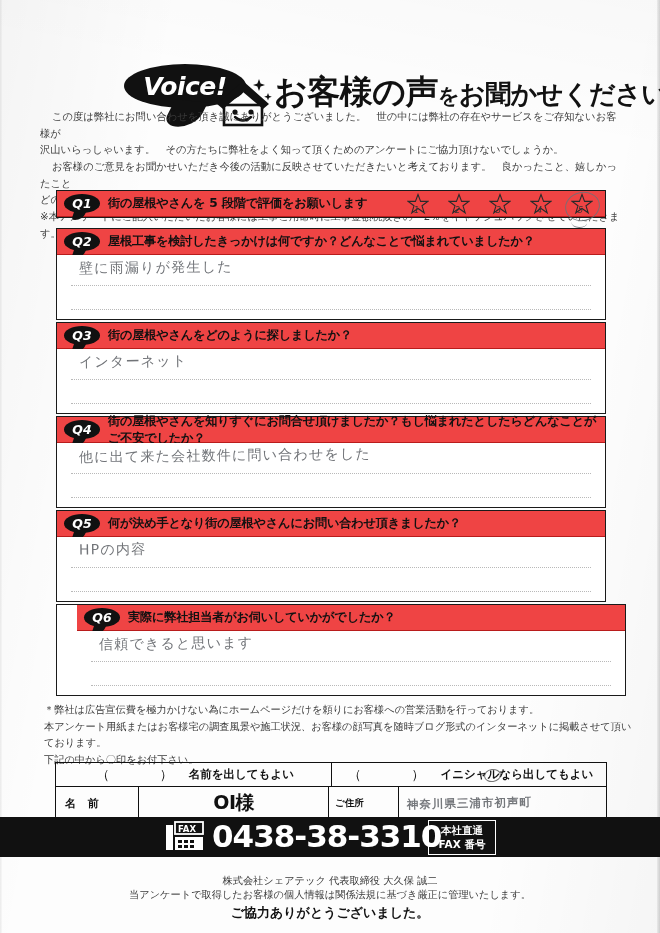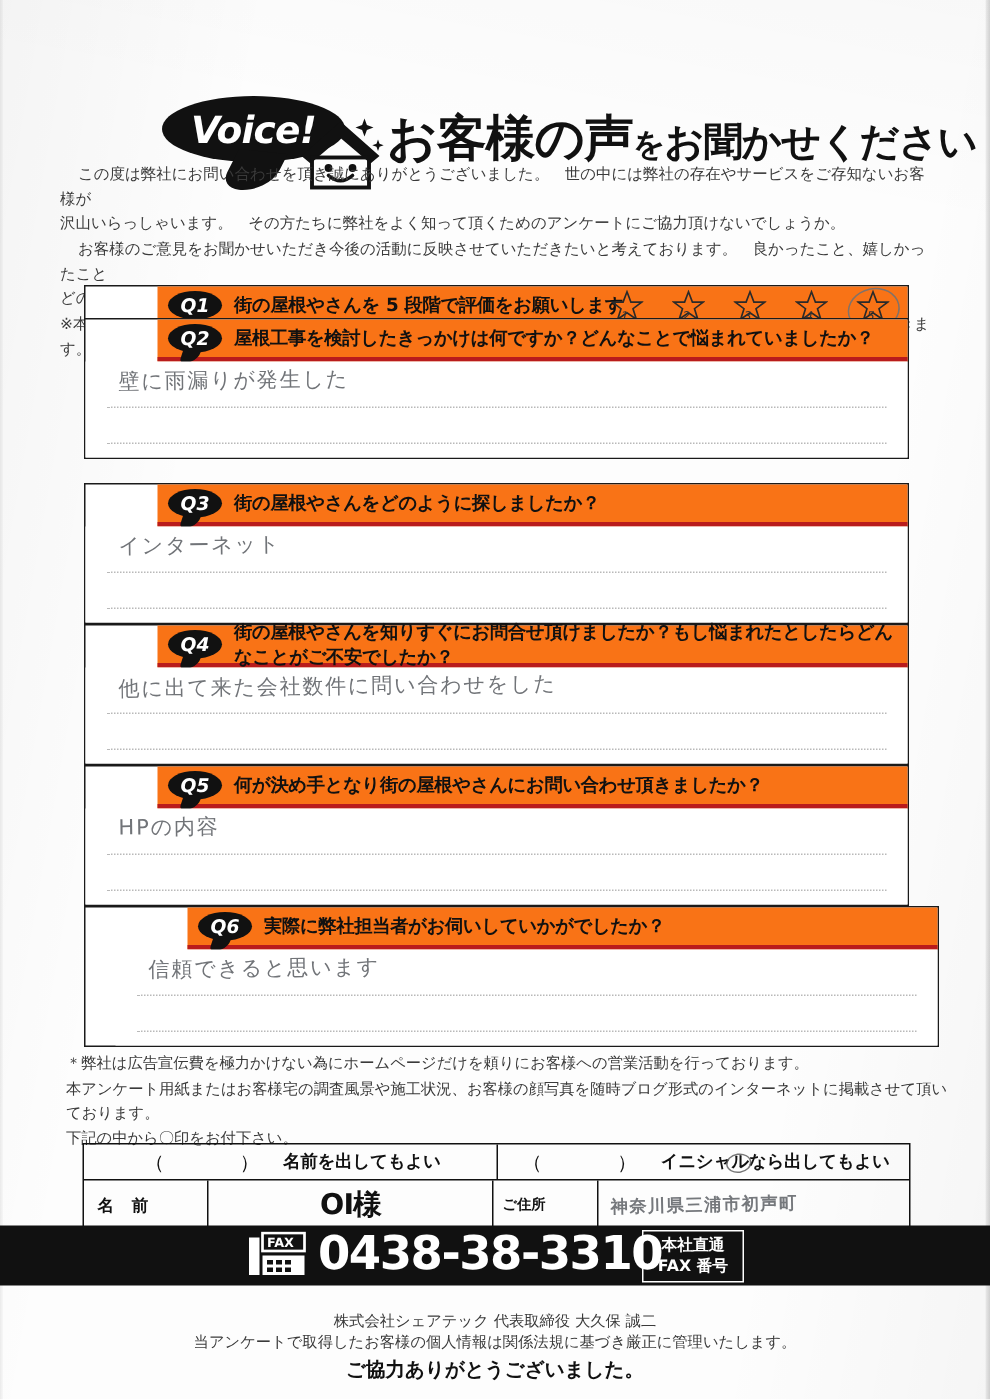--- a/index.html
+++ b/index.html
@@ -13,21 +13,21 @@
     background:#fdfdfd;
     
     background-image:
       linear-gradient(100deg, rgba(0,0,0,0.035) 0%, rgba(0,0,0,0) 22%, rgba(0,0,0,0) 78%, rgba(0,0,0,0.03) 100%),
       linear-gradient(190deg, rgba(0,0,0,0.02) 0%, rgba(0,0,0,0) 15%);
   }
   .edge-r{position:absolute;top:0;right:0;width:3px;height:100%;background:linear-gradient(90deg,rgba(0,0,0,0.05),rgba(0,0,0,0.16));}
   .edge-l{position:absolute;top:0;left:0;width:2px;height:100%;background:linear-gradient(270deg,rgba(0,0,0,0.02),rgba(0,0,0,0.07));}
 
   
-  .header{position:absolute;left:0;top:30px;width:545px;height:72px;text-decoration:underline;}
+  .header{position:absolute;left:16px;top:30px;width:545px;height:72px;text-decoration:underline;}
   .voice-bubble{
     position:absolute;left:108px;top:34px;width:122px;height:44px;
     background:#111;border-radius:50%/50%;
   }
   .voice-bubble:after{
     content:"";position:absolute;left:44px;bottom:-19px;width:34px;height:26px;
     background:#111;border-radius:0 0 60% 40%;
     transform:skewX(-22deg) rotate(6deg);
   }
   .voice-text{
@@ -48,23 +48,23 @@
   .intro{
     position:absolute;left:40px;top:108px;width:585px;
     font-size:10.3px;line-height:1.62;color:#3a3a3a;
   }
   .intro p{margin:0;}
   .intro .ind{text-indent:12px;}
 
   
   .qblock{position:absolute;left:56px;width:548px;border:1.3px solid #1a1a1a;background:#fff;}
   .qhead{
-    position:relative;height:25px;background:#f97316;
-    border-bottom:3px solid #b91c1c;
-    display:flex;align-items:center;margin-left:48px;
+    position:relative;height:25px;background:#ef4444;
+    border-bottom:1px solid #b91c1c;
+    display:flex;align-items:center;
   }
   .qbadge{
     position:relative;margin-left:7px;width:36px;height:19px;background:#111;
     border-radius:50%/50%;display:flex;align-items:center;justify-content:center;
     color:#fff;font-weight:bold;font-size:12.5px;font-style:italic;flex:none;
   }
   .qbadge:after{
     content:"";position:absolute;left:9px;bottom:-7px;width:12px;height:10px;
     background:#111;border-radius:0 0 70% 30%;transform:skewX(-18deg);
   }
@@ -233,21 +233,21 @@
           <svg viewBox="0 0 22 22" width="22" height="22">
               <path d="M11 1.5 L13.6 8.4 L20.8 8.4 L15 12.8 L17.2 19.8 L11 15.5 L4.8 19.8 L7 12.8 L1.2 8.4 L8.4 8.4 Z" fill="none" stroke="#2a2a2a" stroke-width="1.1"></path>
             </svg>
           <span class="starnum">5</span>
           <div class="circlemark"></div>
         </div>
       </div>
     </div>
   </div>
 
-  <div class="qblock" style="top:212px;">
+  <div class="qblock" style="top:228px;">
     <div class="qhead">
       <div class="qbadge">Q2</div>
       <div class="qtext">屋根工事を検討したきっかけは何ですか？どんなことで悩まれていましたか？</div>
     </div>
     <div class="qbody">
       <div class="rule r1"></div>
       <div class="rule r2"></div>
       <div class="answer">壁に雨漏りが発生した</div>
     </div>
   </div>

